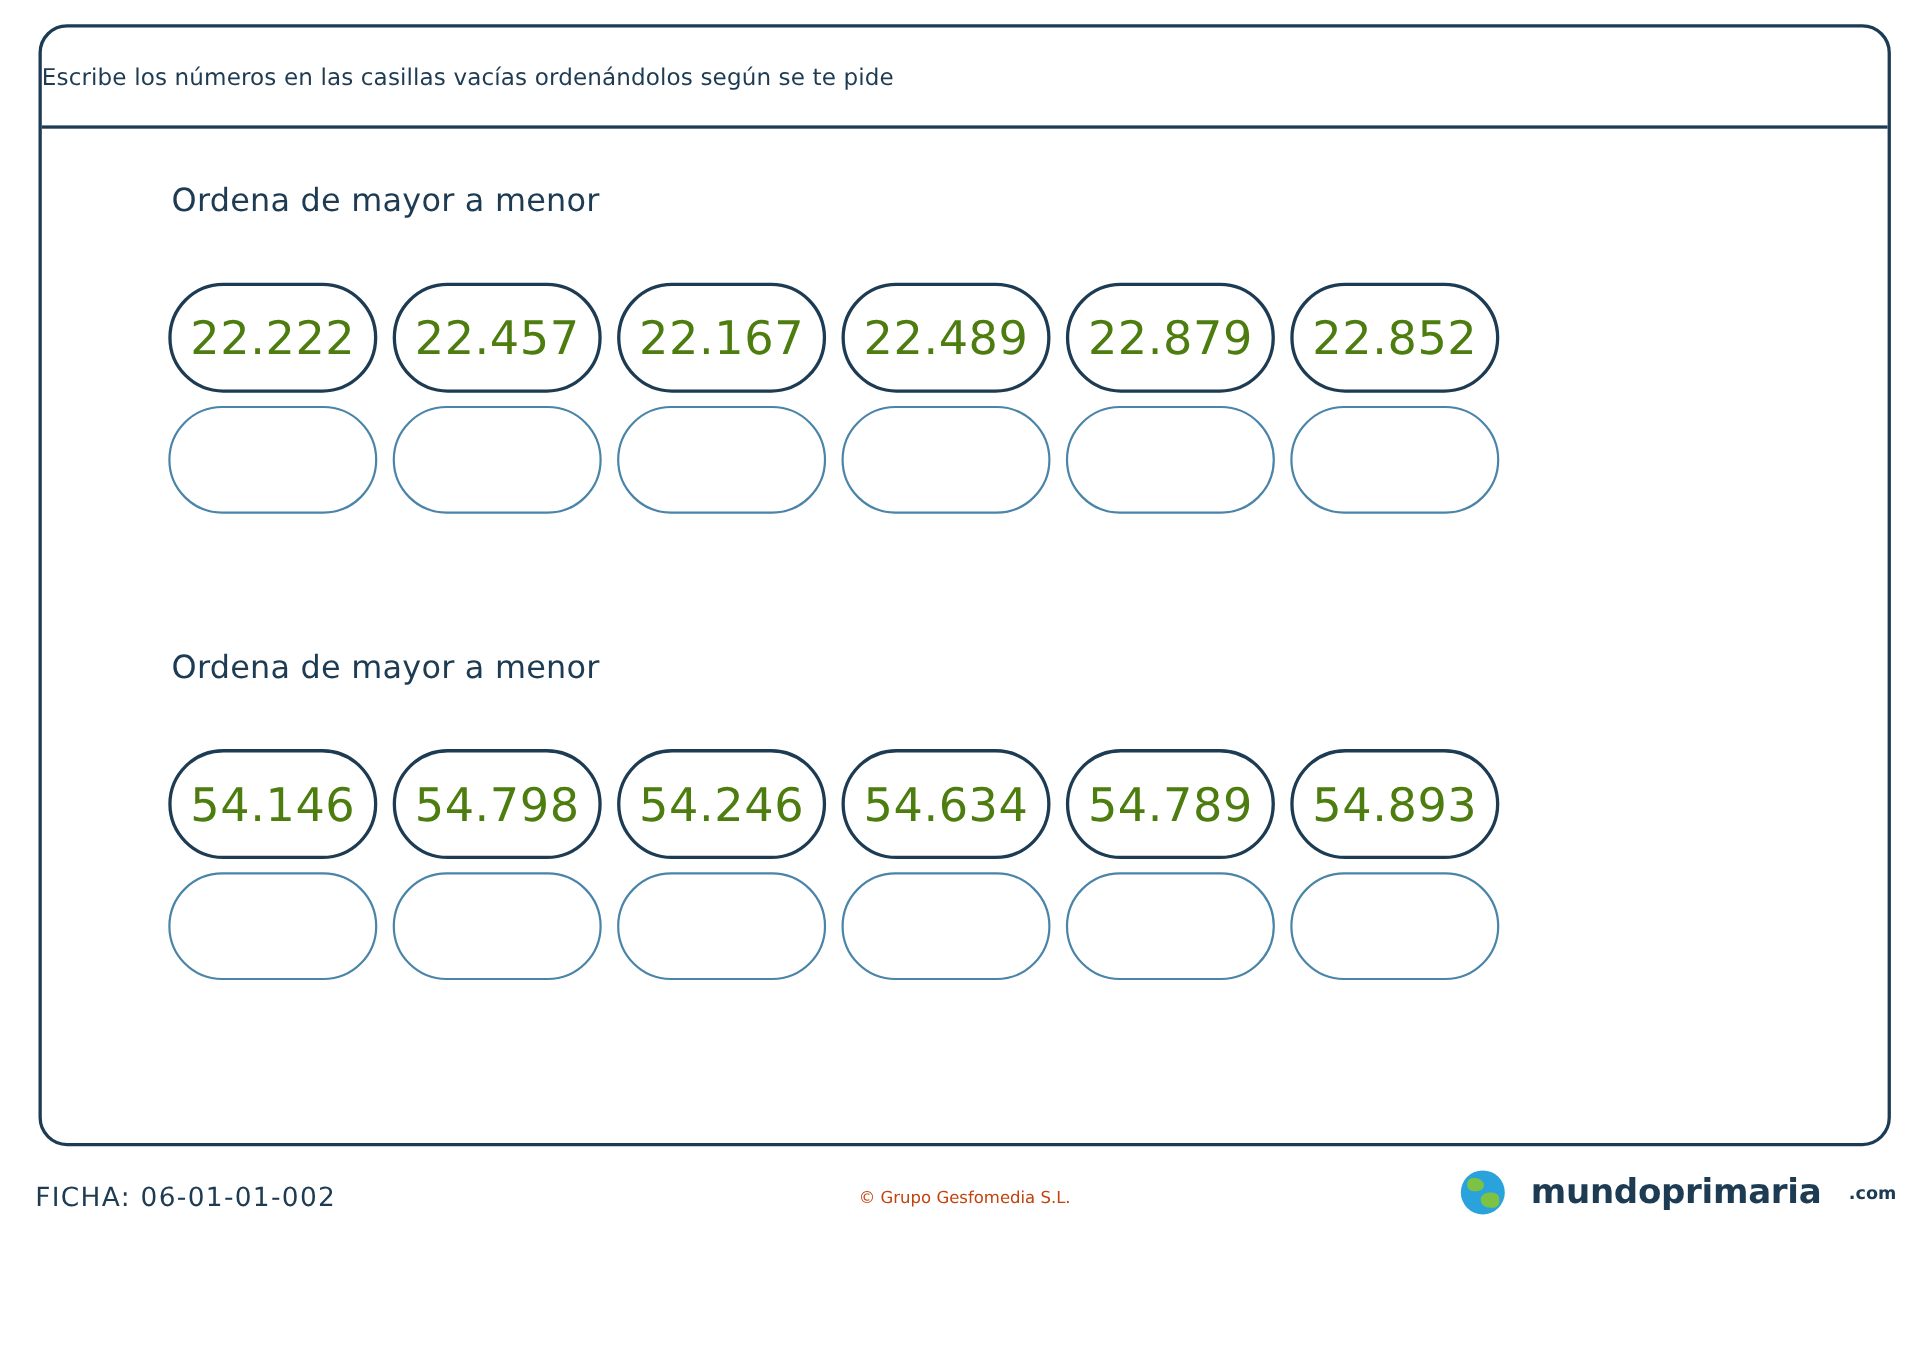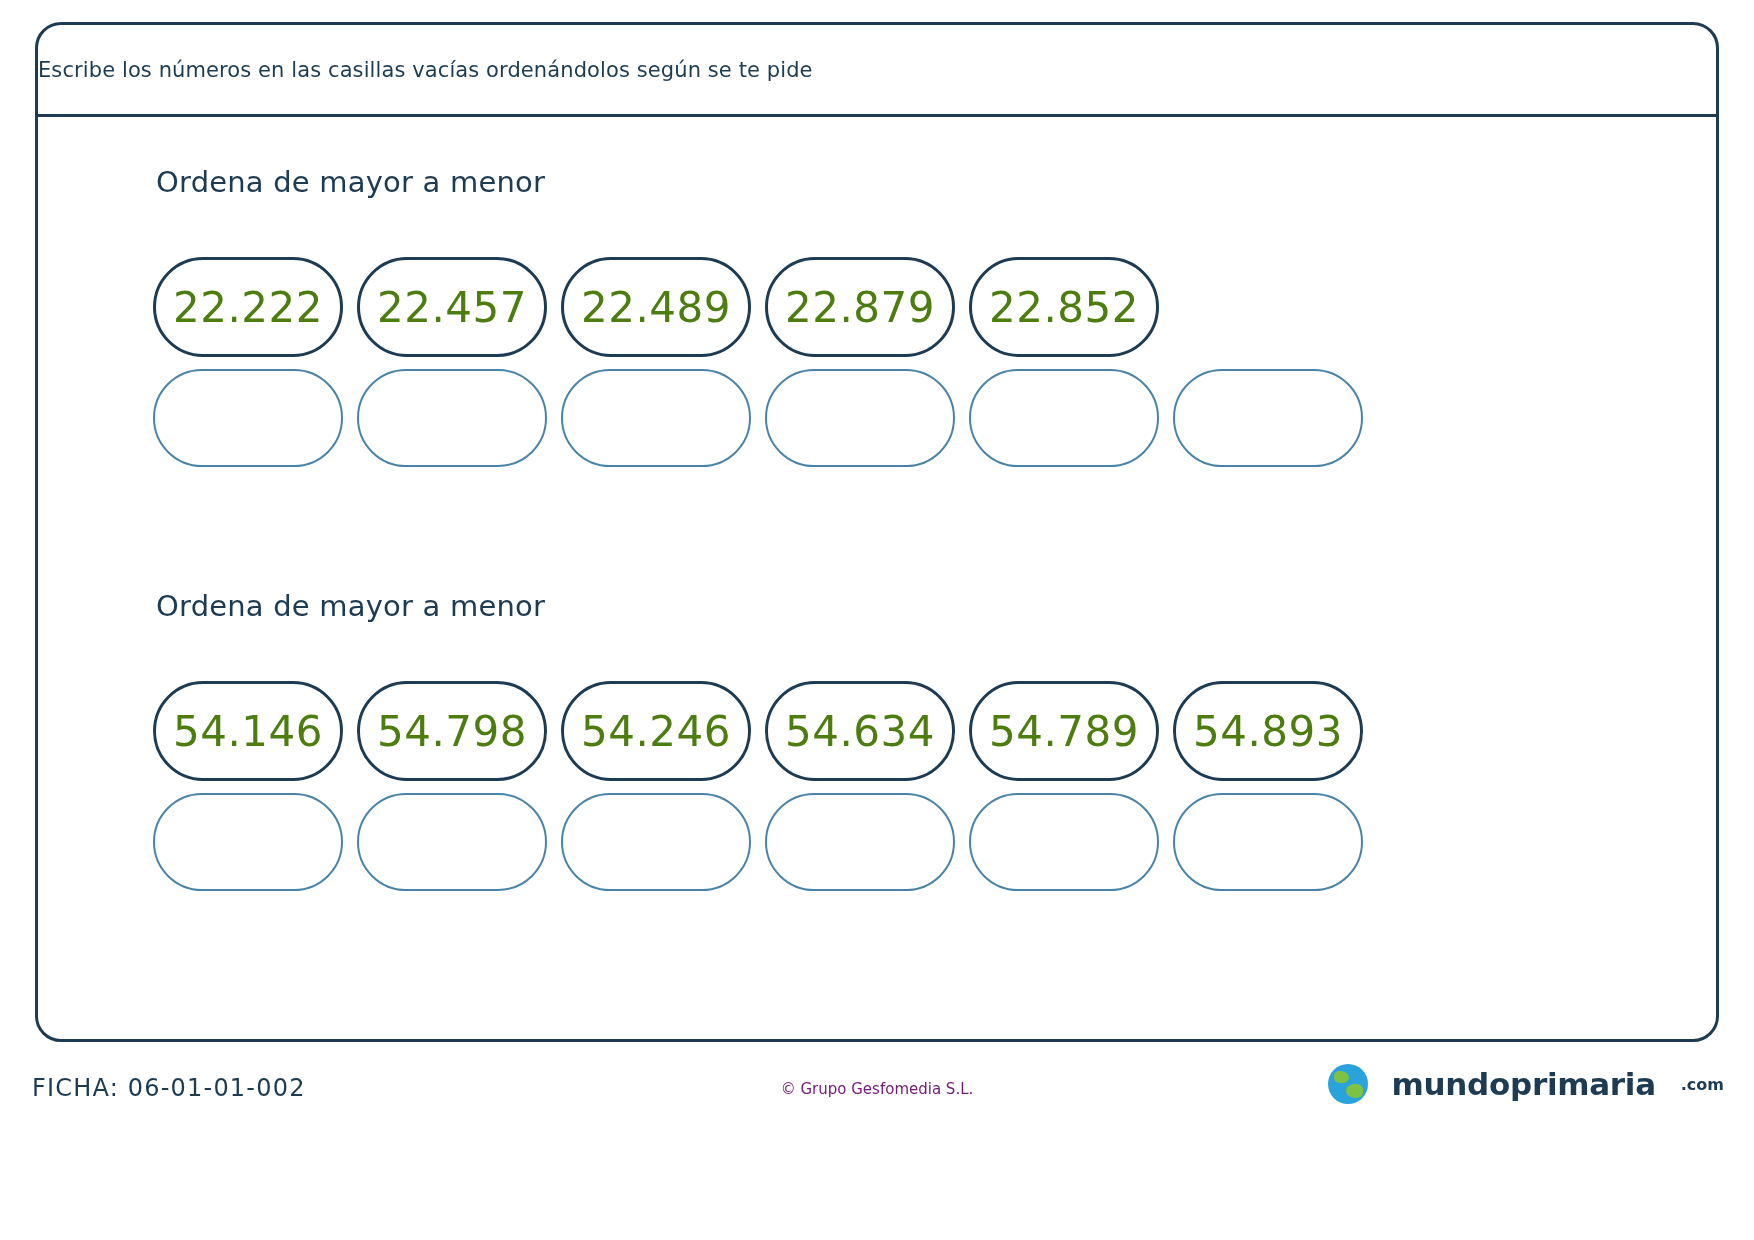--- a/index.html
+++ b/index.html
@@ -111,21 +111,21 @@
     letter-spacing: 1.2px;
     text-align: center;
   }
   .copyright {
     position: absolute;
     left: 0;
     right: 0;
     top: 22px;
     text-align: center;
     font-size: 15px;
-    color: #701a75;
+    color: #c2410c;
   }
   .brand {
     position: absolute;
     right: 30px;
     top: 6px;
     display: flex;
     align-items: center;
     gap: 24px;
   }
   .globe {
@@ -175,20 +175,21 @@
     <div class="instruction-text">Escribe los números en las casillas vacías ordenándolos según se te pide</div>
   </div>
 
   <div class="body-area">
 
     <div class="exercise one">
       <div class="ex-title">Ordena de mayor a menor</div>
       <div class="row numbers">
         <div class="cell filled">22.222</div>
         <div class="cell filled">22.457</div>
+        <div class="cell filled">22.167</div>
         <div class="cell filled">22.489</div>
         <div class="cell filled">22.879</div>
         <div class="cell filled">22.852</div>
       </div>
       <div class="row blanks">
         <div class="cell empty"></div>
         <div class="cell empty"></div>
         <div class="cell empty"></div>
         <div class="cell empty"></div>
         <div class="cell empty"></div>

